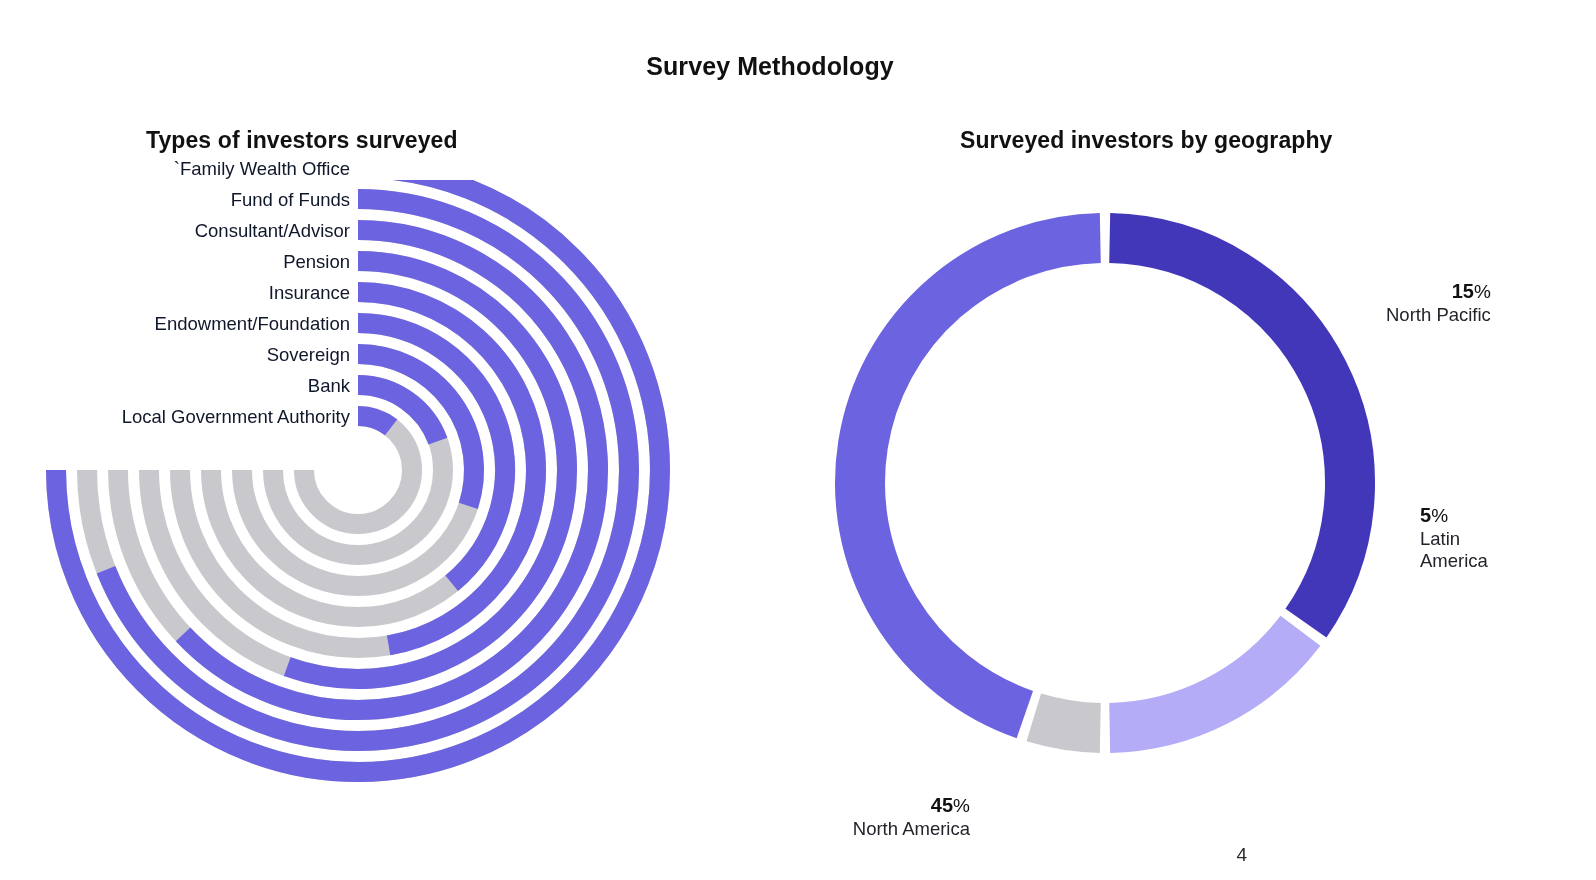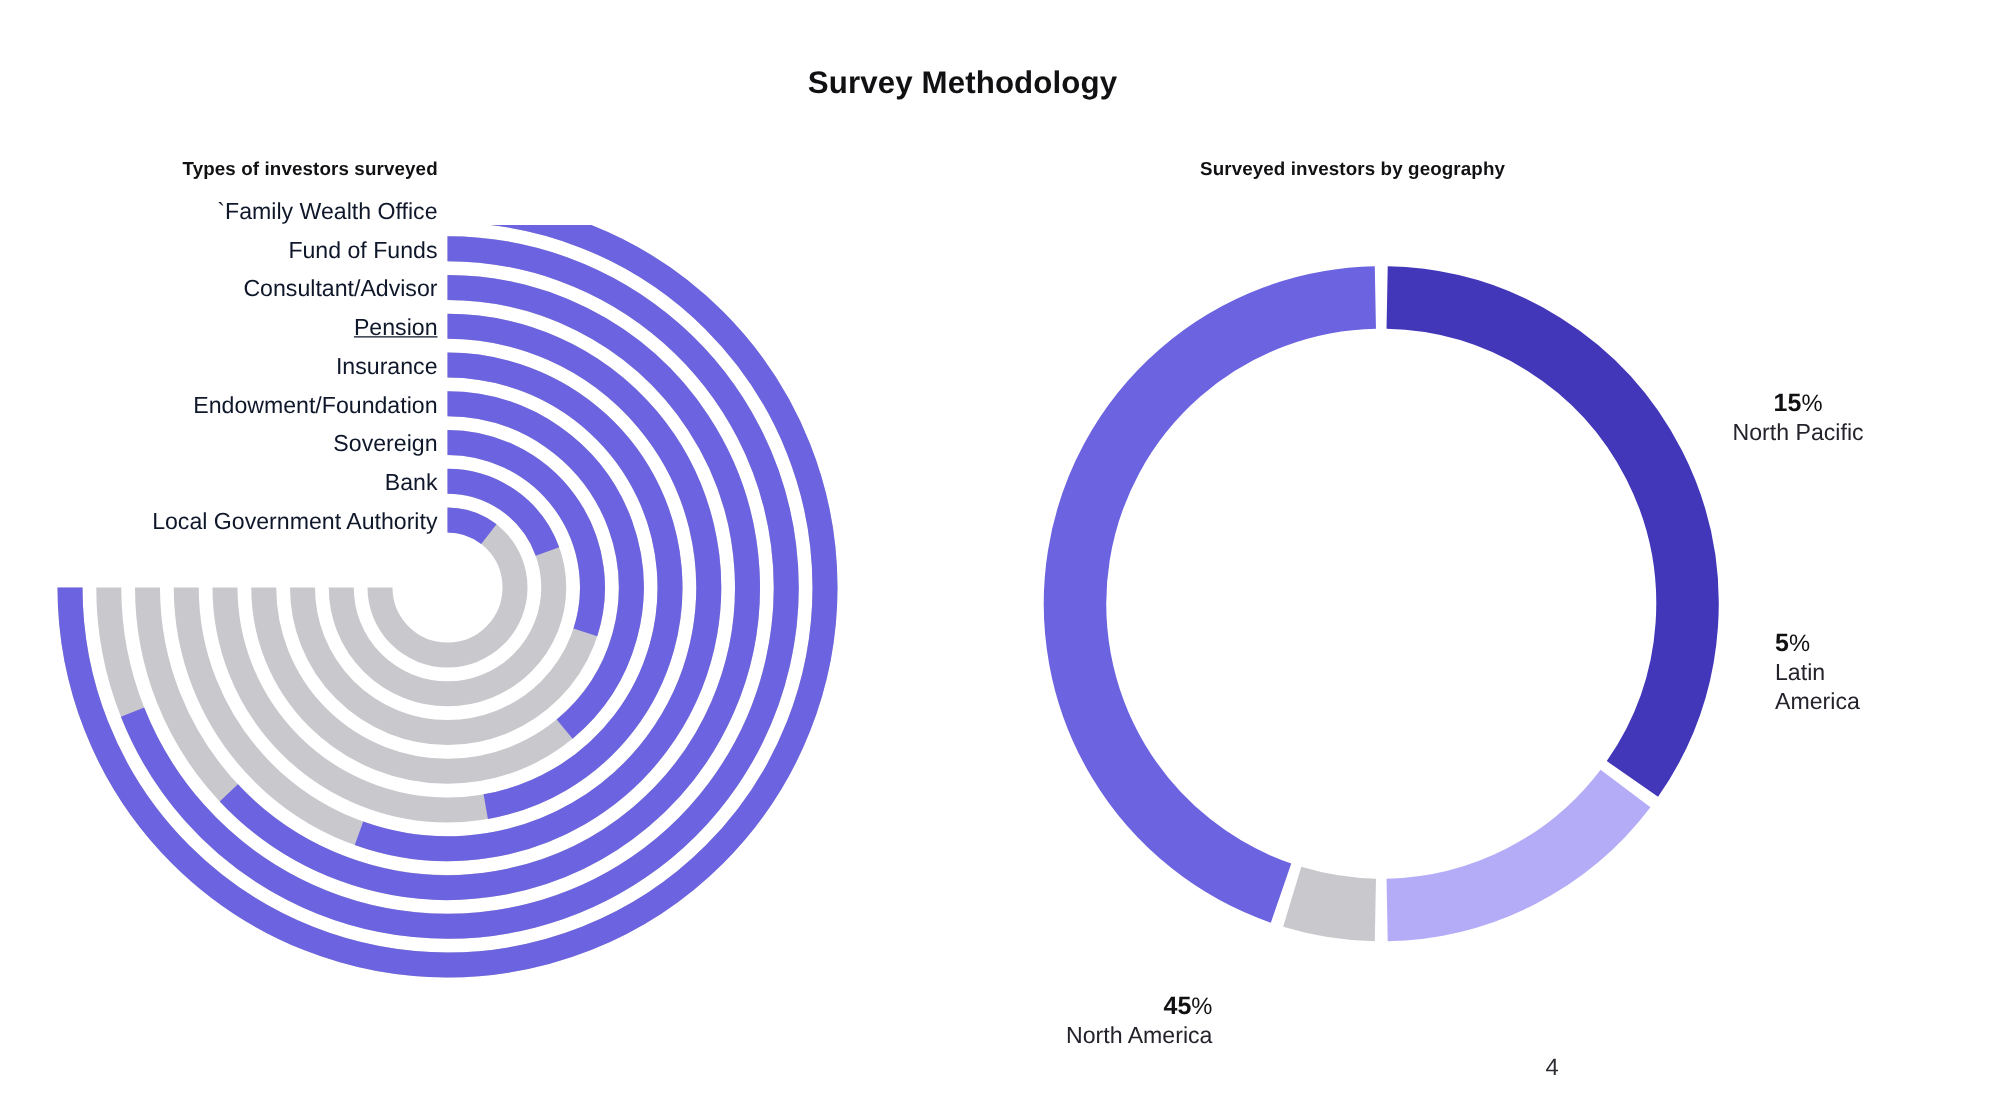--- a/index.html
+++ b/index.html
@@ -26,21 +26,21 @@
     left: 0;
     width: 1540px;
     text-align: center;
     font-size: 25px;
     font-weight: bold;
     letter-spacing: 0.1px;
     color: #111114;
   }
   .panel-title {
     position: absolute;
-    font-size: 15px;
+    font-size: 23px;
     font-weight: bold;
     color: #111114;
     letter-spacing: 0.1px;
     white-space: nowrap;
   }
   #left-panel-title { top: 127px; left: 146px; }
   #right-panel-title { top: 127px; left: 960px; }
 
   
   #radial-chart {
@@ -104,22 +104,21 @@
   .donut-label .name { display: block; }
 
   #label-emea {
     right: 692px;
     top: 47px;
     text-align: right;
   }
   #label-apac {
     left: 596px;
     top: 94px;
-    text-align: center;
-    margin-top: 32px;
+    text-align: right;
   }
   #label-latam {
     left: 630px;
     top: 318px;
     text-align: left;
   }
   #label-namer {
     right: 600px;
     top: 608px;
     text-align: right;
@@ -161,21 +160,21 @@
         <path d="M 318 174 A 116 116 0 0 1 428.3225558902378 325.8459713474939" fill="none" stroke="#6c63e0" stroke-width="20" stroke-linecap="butt"></path>
         <path d="M 318 205 A 85 85 0 1 1 233 290" fill="none" stroke="#c9c9cd" stroke-width="20" stroke-linecap="butt"></path>
         <path d="M 318 205 A 85 85 0 0 1 397.97486536110915 261.2072767791502" fill="none" stroke="#6c63e0" stroke-width="20" stroke-linecap="butt"></path>
         <path d="M 318 236 A 54 54 0 1 1 264 290" fill="none" stroke="#c9c9cd" stroke-width="20" stroke-linecap="butt"></path>
         <path d="M 318 236 A 54 54 0 0 1 351.0969808972607 247.33162933171272" fill="none" stroke="#6c63e0" stroke-width="20" stroke-linecap="butt"></path>
       </svg>
     <div class="radial-labels" id="radial-labels">
         <div class="radial-label" style="top: -21px; height: 20px; line-height: 20px;">`Family Wealth Office</div>
         <div class="radial-label" style="top: 10px; height: 20px; line-height: 20px;">Fund of Funds</div>
         <div class="radial-label" style="top: 41px; height: 20px; line-height: 20px;">Consultant/Advisor</div>
-        <div class="radial-label" style="top: 72px; height: 20px; line-height: 20px; text-decoration: underline;">Pension</div>
+        <div class="radial-label" style="top: 72px; height: 20px; line-height: 20px;">Pension</div>
         <div class="radial-label" style="top: 103px; height: 20px; line-height: 20px;">Insurance</div>
         <div class="radial-label" style="top: 134px; height: 20px; line-height: 20px;">Endowment/Foundation</div>
         <div class="radial-label" style="top: 165px; height: 20px; line-height: 20px;">Sovereign</div>
         <div class="radial-label" style="top: 196px; height: 20px; line-height: 20px;">Bank</div>
         <div class="radial-label" style="top: 227px; height: 20px; line-height: 20px;">Local Government Authority</div>
       </div>
   </div>
 
   <div id="donut-chart">
     <svg id="donut-svg" width="780" height="670" viewBox="0 0 780 670">

